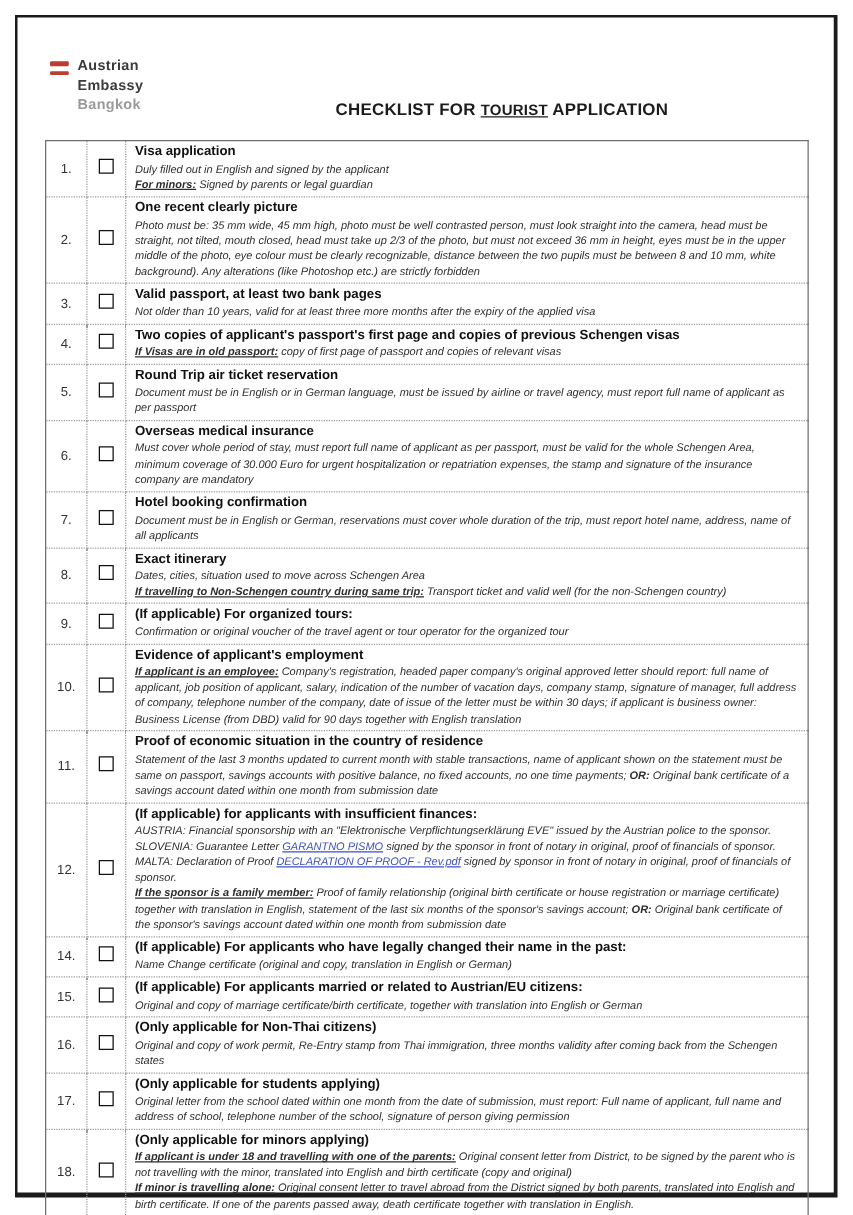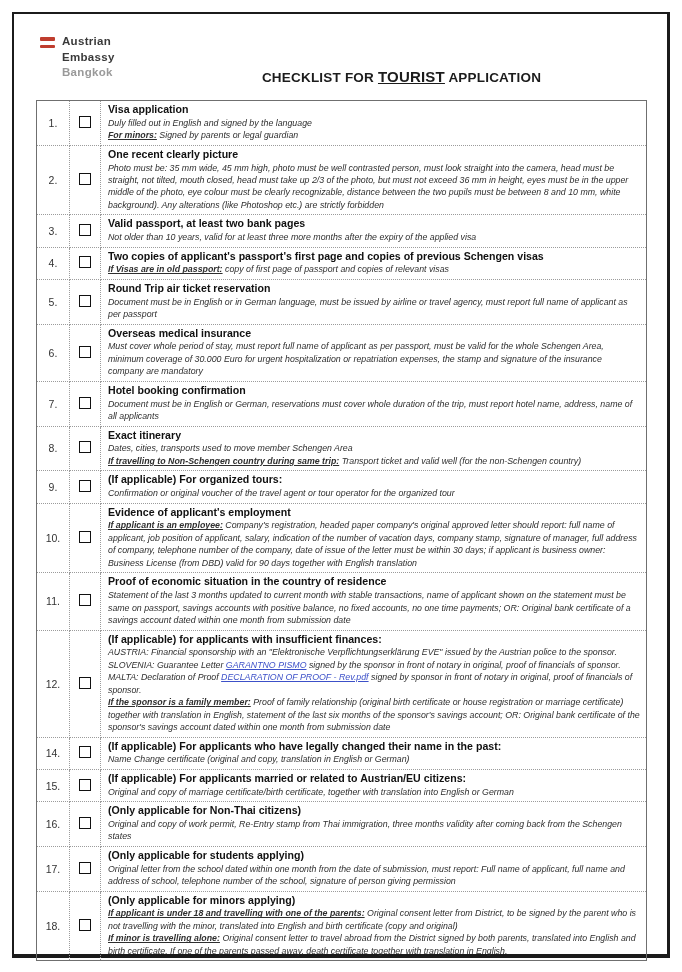--- a/index.html
+++ b/index.html
@@ -1,37 +1,37 @@
 <!DOCTYPE html>
 <html><head>
 <meta charset="utf-8">
 <style>
   html,body{margin:0;padding:0;background:#ffffff;}
   body{width:682px;height:972px;position:relative;font-family:"Liberation Sans",sans-serif;color:#1c1c1c;}
-  .page{position:absolute;left:12px;top:12px;right:12px;bottom:14px;border:2px solid #1b1b1b;border-right-width:3px;border-bottom-width:4px;padding:16px 20px 10px 22px;box-sizing:border-box;background:#fff;}
+  .page{position:absolute;left:12px;top:12px;right:12px;bottom:14px;border:2px solid #1b1b1b;border-right-width:3px;border-bottom-width:4px;padding:28px 20px 10px 22px;box-sizing:border-box;background:#fff;}
   
   .header{position:relative;height:62px;}
   .logo{position:absolute;left:4px;top:4px;display:flex;gap:7px;}
   .flag-icon{width:15px;height:11px;margin-top:3px;display:flex;flex-direction:column;justify-content:space-between;}
   .flag-icon .bar{height:3.5px;background:#bf3d2e;border-radius:1px;}
   .logo-text{font-size:11.5px;font-weight:bold;line-height:1.35;color:#3a3a3a;letter-spacing:.3px;}
   .logo-text .muted{color:#9a9a9a;}
   .title{position:absolute;left:120px;right:0;top:38px;text-align:center;font-weight:bold;font-size:13.5px;letter-spacing:.2px;white-space:nowrap;}
-  .title .big{font-size:15px;text-decoration:underline;}
+  .title .big{font-size:12px;text-decoration:underline;}
   
   table.checklist{border-collapse:collapse;width:100%;table-layout:fixed;margin-top:8px;border:1px solid #6f6f6f;}
   table.checklist td{border:1px dotted #9b9b9b;vertical-align:middle;}
   td.num{width:30px;text-align:center;font-size:10.5px;color:#333;}
   td.chk{width:28px;text-align:center;}
   .checkbox{display:inline-block;width:10px;height:10px;border:1.6px solid #111;background:#fff;}
   td.content{padding:2px 6px 3px 7px;}
   .item-title{font-weight:bold;font-size:10.6px;line-height:1.3;color:#111;}
   .detail{font-style:italic;font-size:8.8px;line-height:1.42;color:#2e2e2e;}
   .seg-u{text-decoration:underline;font-weight:bold;}
-  .seg-b{font-weight:normal;}
+  .seg-b{font-weight:bold;}
   .seg-link{color:#3c50c8;text-decoration:underline;cursor:pointer;text-align:right;}
 </style>
 </head>
 <body>
 
 <div class="page">
 
   <div class="header">
     <div class="logo">
       <div class="flag-icon">
@@ -49,21 +49,21 @@
     </div>
   </div>
 
   <table class="checklist">
     <tbody id="checklist-body">
         <tr>
           <td class="num">1.</td>
           <td class="chk"><span class="checkbox"></span></td>
           <td class="content">
             <div class="item-title">Visa application</div>
-            <div class="detail"><span>Duly filled out in English and signed by the language</span></div>
+            <div class="detail"><span>Duly filled out in English and signed by the applicant</span></div>
             <div class="detail"><span class="seg-u">For minors:</span><span> Signed by parents or legal guardian</span></div>
           </td>
         </tr>
         <tr>
           <td class="num">2.</td>
           <td class="chk"><span class="checkbox"></span></td>
           <td class="content">
             <div class="item-title">One recent clearly picture</div>
             <div class="detail"><span>Photo must be: 35 mm wide, 45 mm high, photo must be well contrasted person, must look straight into the camera, head must be straight, not tilted, mouth closed, head must take up 2/3 of the photo, but must not exceed 36 mm in height, eyes must be in the upper middle of the photo, eye colour must be clearly recognizable, distance between the two pupils must be between 8 and 10 mm, white background). Any alterations (like Photoshop etc.) are strictly forbidden</span></div>
           </td>
@@ -106,21 +106,21 @@
           <td class="content">
             <div class="item-title">Hotel booking confirmation</div>
             <div class="detail"><span>Document must be in English or German, reservations must cover whole duration of the trip, must report hotel name, address, name of all applicants</span></div>
           </td>
         </tr>
         <tr>
           <td class="num">8.</td>
           <td class="chk"><span class="checkbox"></span></td>
           <td class="content">
             <div class="item-title">Exact itinerary</div>
-            <div class="detail"><span>Dates, cities, transports used to move member Schengen Area</span></div>
+            <div class="detail"><span>Dates, cities, situation used to move across Schengen Area</span></div>
             <div class="detail"><span class="seg-u">If travelling to Non-Schengen country during same trip:</span><span> Transport ticket and valid well (for the non-Schengen country)</span></div>
           </td>
         </tr>
         <tr>
           <td class="num">9.</td>
           <td class="chk"><span class="checkbox"></span></td>
           <td class="content">
             <div class="item-title">(If applicable) For organized tours:</div>
             <div class="detail"><span>Confirmation or original voucher of the travel agent or tour operator for the organized tour</span></div>
           </td>

